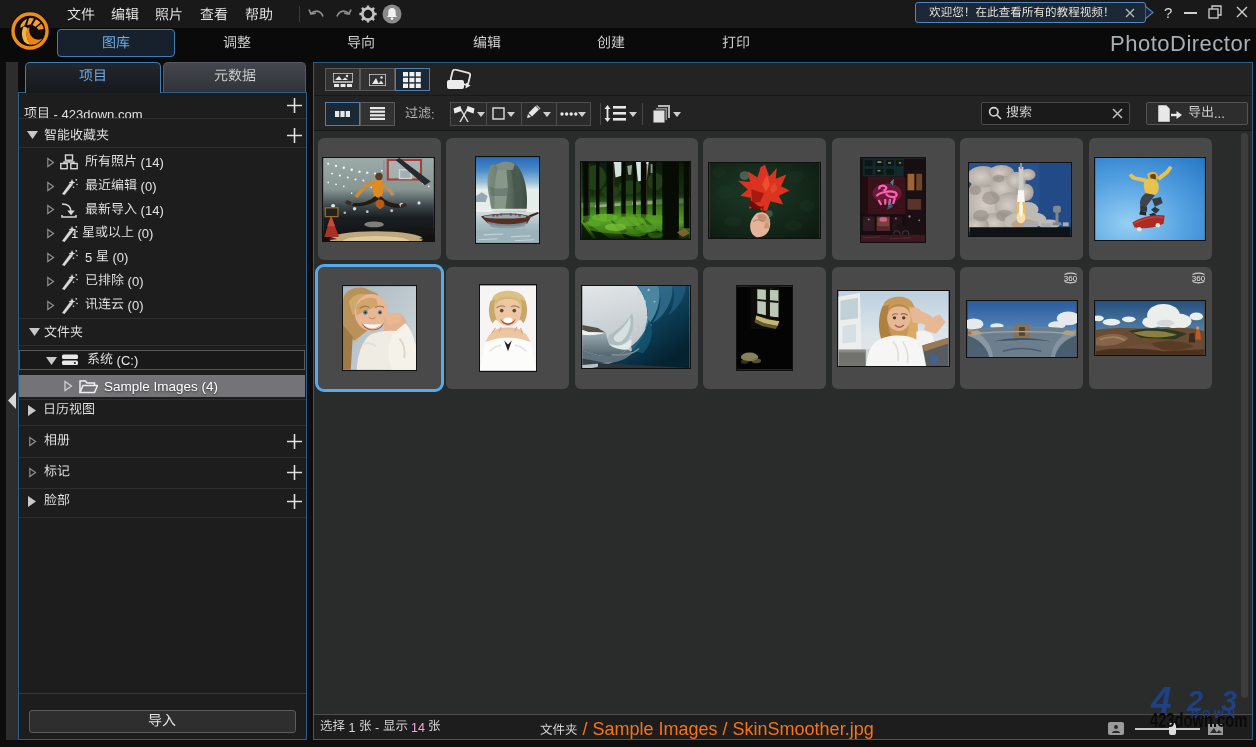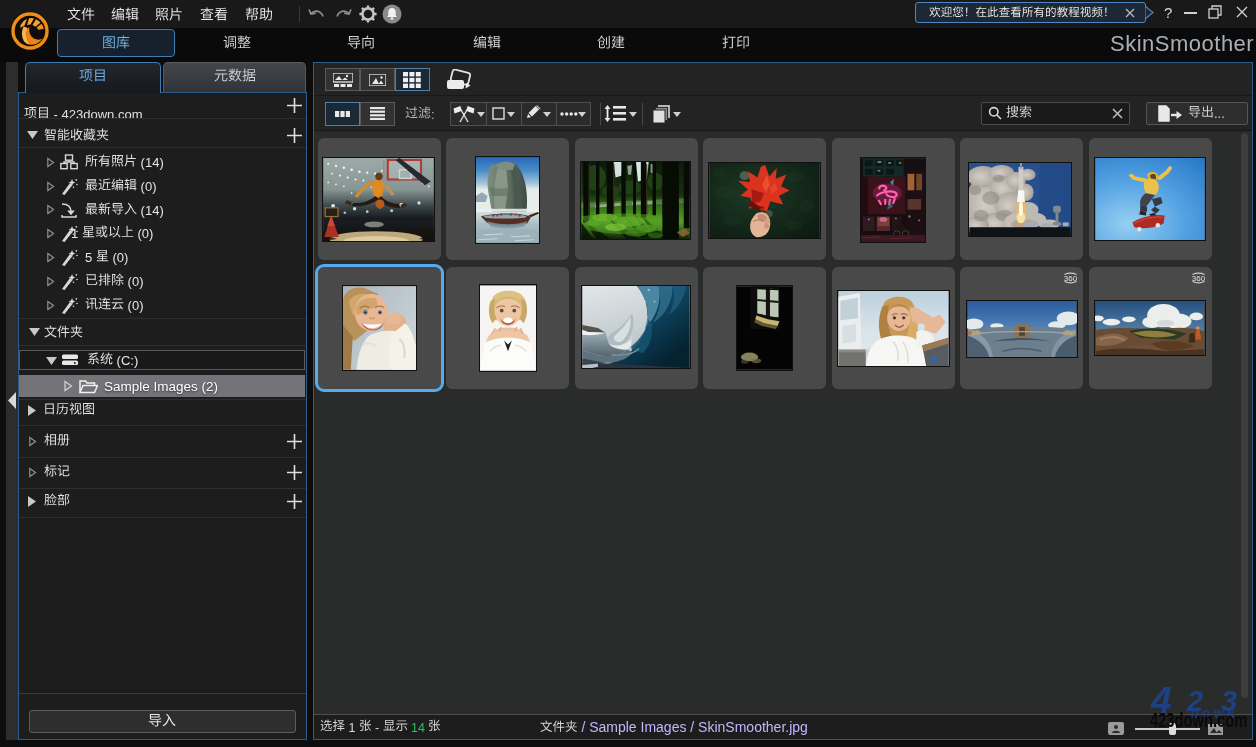--- a/index.html
+++ b/index.html
@@ -138,21 +138,21 @@
         <use href="#c521B"></use>
         <use href="#c5EFA" x="1000"></use>
       </g>
     </svg></div>
 <div class="ab" style="left:722px;top:35px"><svg class="ct" width="28.0" height="16" viewBox="0 0 28.0 16" style="vertical-align:0px">
       <g fill="#d4d4d4" transform="translate(0,12.32) scale(0.014,-0.014)">
         <use href="#c6253"></use>
         <use href="#c5370" x="1000"></use>
       </g>
     </svg></div>
-<div class="ab" style="left:1110px;top:31px;width:138px;font-size:22px;color:#a9afb6;letter-spacing:0.5px">SkinSmoother</div>
+<div class="ab" style="left:1110px;top:31px;width:138px;font-size:22px;color:#a9afb6;letter-spacing:0.5px">PhotoDirector</div>
 <div class="ab" style="left:6px;top:62px;width:12px;height:678px;background:#2d2d2d"></div>
 <svg class="ab" style="left:8px;top:392px" width="8" height="17" viewBox="0 0 8 17">
     <path d="M8 0 L8 17 L0 8.5 Z" fill="#d8d8d8"></path>
   </svg>
 <div class="ab" style="left:18px;top:92px;width:289px;height:648px;background:#1d1d1d;border:1px solid #2b5d8b"></div>
 <div class="ab" style="left:25px;top:62px;width:136px;height:31px;background:linear-gradient(#23272c,#15181c);border:1px solid #3f7fb5;border-bottom:none;border-radius:5px 5px 0 0;z-index:3"></div>
 <div class="ab" style="left:79px;top:68px;z-index:4"><svg class="ct" width="28.0" height="16" viewBox="0 0 28.0 16" style="vertical-align:0px">
       <g fill="#70b0e8" transform="translate(0,12.32) scale(0.014,-0.014)">
         <use href="#c9879"></use>
         <use href="#c76EE" x="1000"></use>
@@ -356,21 +356,21 @@
 <div class="ab" style="left:19px;top:375px;width:286px;height:22px;background:#747478"></div>
 <svg class="ab" style="left:64px;top:380px" width="9" height="12" viewBox="0 0 9 12">
     <path d="M1 1.5 L7.5 6 L1 10.5 Z" fill="none" stroke="#d0d0d0" stroke-width="1.3"></path>
   </svg>
 <svg class="ab" style="left:79px;top:379px" width="19" height="15" viewBox="0 0 19 15">
     <g fill="none" stroke="#efefef" stroke-width="1.5">
       <path d="M1 13.5 L1 2 L6.5 2 L8 4 L15.5 4 L15.5 6.5"></path>
       <path d="M1 13.5 L4 6.5 L18.5 6.5 L15.5 13.5 Z"></path>
     </g>
   </svg>
-<div class="ab" style="left:104px;top:379px;font-size:13.5px;color:#fff;text-shadow:0 1px 2px rgba(0,0,0,.6)">Sample Images (2)</div>
+<div class="ab" style="left:104px;top:379px;font-size:13.5px;color:#fff;text-shadow:0 1px 2px rgba(0,0,0,.6)">Sample Images (4)</div>
 <div class="ab" style="left:19px;top:399px;width:287px;height:1px;background:#2e2e2e"></div>
 <svg class="ab" style="left:28px;top:405px" width="8" height="11" viewBox="0 0 8 11">
     <path d="M0 0 L8 5.5 L0 11 Z" fill="#c8c8c8"></path>
   </svg>
 <div class="ab" style="left:43px;top:402px"><svg class="ct" width="52.0" height="15" viewBox="0 0 52.0 15" style="vertical-align:0px">
       <g fill="#e4e4e4" transform="translate(0,11.44) scale(0.013,-0.013)">
         <use href="#c65E5"></use>
         <use href="#c5386" x="1000"></use>
         <use href="#c89C6" x="2000"></use>
         <use href="#c56FE" x="3000"></use>
@@ -1165,32 +1165,32 @@
       </g>
     </svg><span style="font-size:12.5px;color:#d8d8d8;vertical-align:2px">&nbsp;1 </span><svg class="ct" width="12.5" height="14.5" viewBox="0 0 12.5 14.5" style="vertical-align:0px">
       <g fill="#d8d8d8" transform="translate(0,11.0) scale(0.0125,-0.0125)">
         <use href="#c5F20"></use>
       </g>
     </svg><span style="font-size:12.5px;color:#d8d8d8;vertical-align:2px"> - </span><svg class="ct" width="25.0" height="14.5" viewBox="0 0 25.0 14.5" style="vertical-align:0px">
       <g fill="#d8d8d8" transform="translate(0,11.0) scale(0.0125,-0.0125)">
         <use href="#c663E"></use>
         <use href="#c793A" x="1000"></use>
       </g>
-    </svg><span style="font-size:12.5px;color:#22c55e;vertical-align:2px">&nbsp;14 </span><svg class="ct" width="12.5" height="14.5" viewBox="0 0 12.5 14.5" style="vertical-align:0px">
+    </svg><span style="font-size:12.5px;color:#f9a8d4;vertical-align:2px">&nbsp;14 </span><svg class="ct" width="12.5" height="14.5" viewBox="0 0 12.5 14.5" style="vertical-align:0px">
       <g fill="#d8d8d8" transform="translate(0,11.0) scale(0.0125,-0.0125)">
         <use href="#c5F20"></use>
       </g>
     </svg></div>
 <div class="row" style="left:540px;top:719px"><svg class="ct" width="37.5" height="14.5" viewBox="0 0 37.5 14.5" style="vertical-align:0px">
       <g fill="#d8d8d8" transform="translate(0,11.0) scale(0.0125,-0.0125)">
         <use href="#c6587"></use>
         <use href="#c4EF6" x="1000"></use>
         <use href="#c5939" x="2000"></use>
       </g>
-    </svg><span style="font-size:14px;color:#c4b5fd;vertical-align:2px"> / Sample Images / SkinSmoother.jpg</span></div>
+    </svg><span style="font-size:18px;color:#f97316;vertical-align:2px"> / Sample Images / SkinSmoother.jpg</span></div>
 <svg class="ab" style="left:1108px;top:722px" width="16" height="13" viewBox="0 0 16 13">
     <rect width="16" height="13" rx="2" fill="#9a9a9a"></rect>
     <circle cx="8" cy="5" r="2" fill="#2a2a2a"></circle>
     <path d="M4 11 C4 8 12 8 12 11 Z" fill="#2a2a2a"></path>
   </svg>
 <div class="ab" style="left:1135px;top:728px;width:65px;height:1.5px;background:#c8c8c8"></div>
 <div class="ab" style="left:1169px;top:723px;width:7px;height:12px;background:#dcdcdc;border-radius:2px"></div>
 <svg class="ab" style="left:1208px;top:724px" width="15" height="11" viewBox="0 0 15 11">
     <rect width="15" height="11" fill="#9a9a9a"></rect>
     <path d="M2 9 L6 4 L9 9 Z M8 9 L11 6 L14 9 Z" fill="#2a2a2a"></path>

